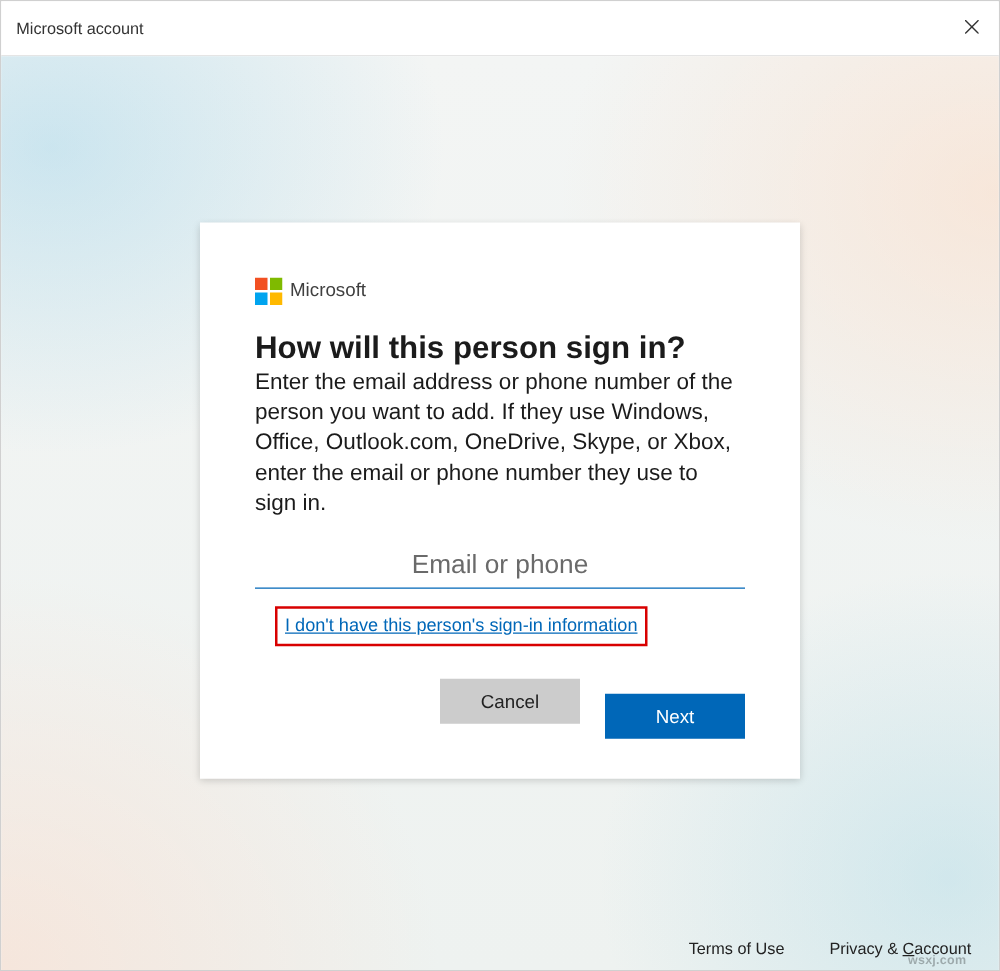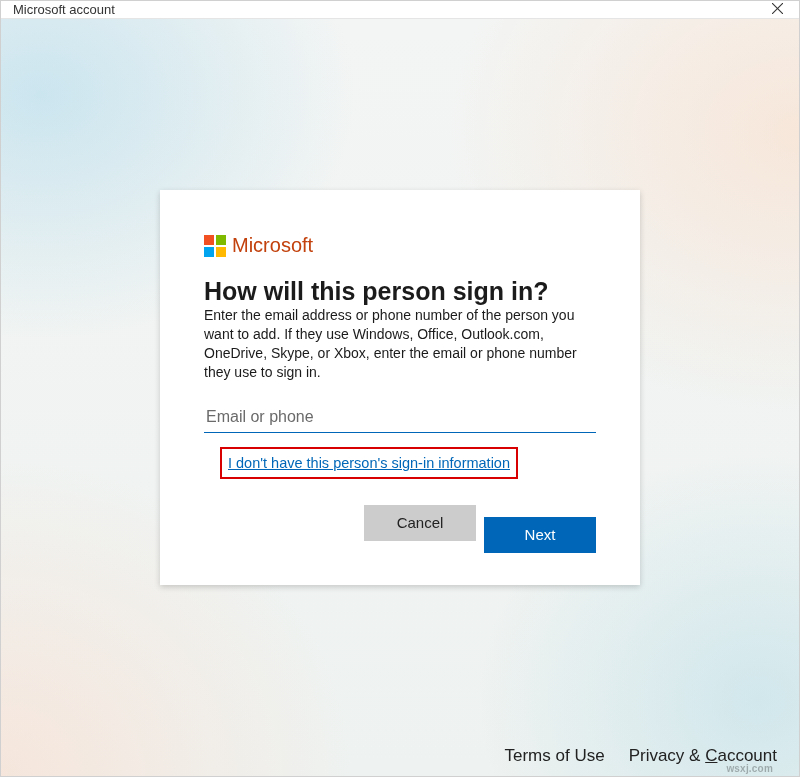--- a/index.html
+++ b/index.html
@@ -16,21 +16,21 @@
     }
     .window {
       width: 800px;
       height: 777px;
       border: 1px solid #d0d0d0;
       display: flex;
       flex-direction: column;
       position: relative;
     }
     .titlebar {
-      height: 18px;
+      height: 44px;
       display: flex;
       align-items: center;
       justify-content: space-between;
       padding: 0 8px 0 12px;
       border-bottom: 1px solid #e5e5e5;
       background: #ffffff;
       font-size: 13px;
       color: #333;
     }
     .titlebar .close {
@@ -72,68 +72,69 @@
       align-items: center;
       gap: 6px;
       margin-bottom: 20px;
     }
     .ms-logo {
       width: 22px;
       height: 22px;
       display: inline-block;
     }
     .brand-text {
-      font-size: 20px;
-      color: #c2410c;
+      font-size: 15px;
+      color: #404040;
       font-weight: 500;
     }
     .heading {
       font-size: 25px;
       font-weight: 600;
       color: #1b1b1b;
     }
     .body-text {
-      font-size: 14px;
+      font-size: 18px;
       color: #1b1b1b;
       line-height: 1.35;
       margin-bottom: 20px;
     }
     .input-wrap {
       margin-bottom: 14px;
     }
     .text-input {
       width: 100%;
       border: none;
       border-bottom: 1.5px solid #0067b8;
-      font-size: 16px;
+      font-size: 21px;
       padding: 6px 2px 6px 2px;
       outline: none;
       background: transparent;
       color: #222;
+      text-align: center;
     }
     .text-input::placeholder {
       color: #6a6a6a;
     }
     .highlight-box {
       border: 2px solid #d80000;
       padding: 5px 6px;
       display: inline-block;
       margin-bottom: 26px;
       margin-left: 16px;
     }
     .link {
       color: #0067b8;
       text-decoration: underline;
       font-size: 14.5px;
       cursor: pointer;
     }
     .button-row {
       display: flex;
       justify-content: flex-end;
-      gap: 8px;
+      gap: 20px;
     }
     .btn {
       min-width: 112px;
       height: 36px;
       border: none;
       font-size: 15px;
       cursor: pointer;
       display: inline-flex;
       align-items: center;
       justify-content: center;
@@ -145,22 +146,22 @@
     .btn-primary {
       background: #0067b8;
       color: #ffffff;
       margin-top: 12px;
     }
     .footer {
       position: absolute;
       right: 22px;
       bottom: 10px;
       display: flex;
-      gap: 24px;
-      font-size: 17px;
+      gap: 36px;
+      font-size: 13px;
       color: #222;
     }
     .footer a {
       color: #222;
       text-decoration: none;
       cursor: pointer;
     }
     .access-key {
       text-decoration: underline;
     }

